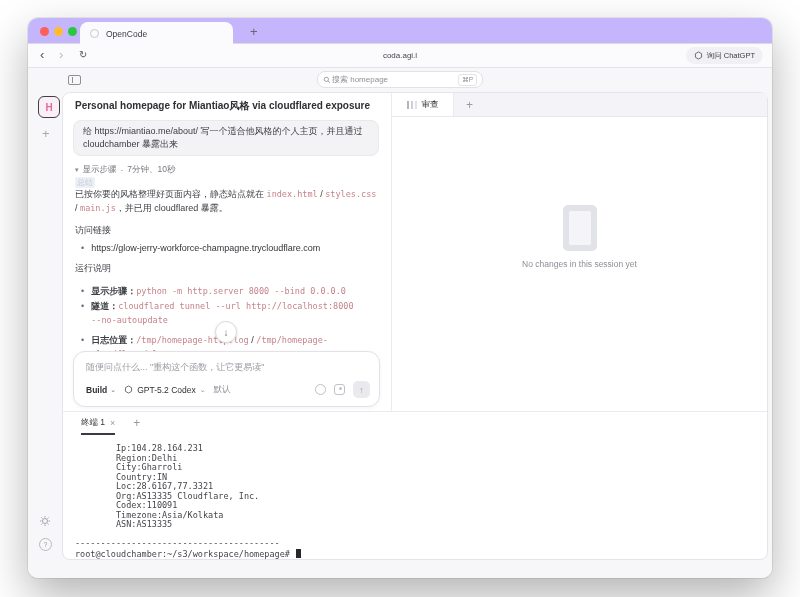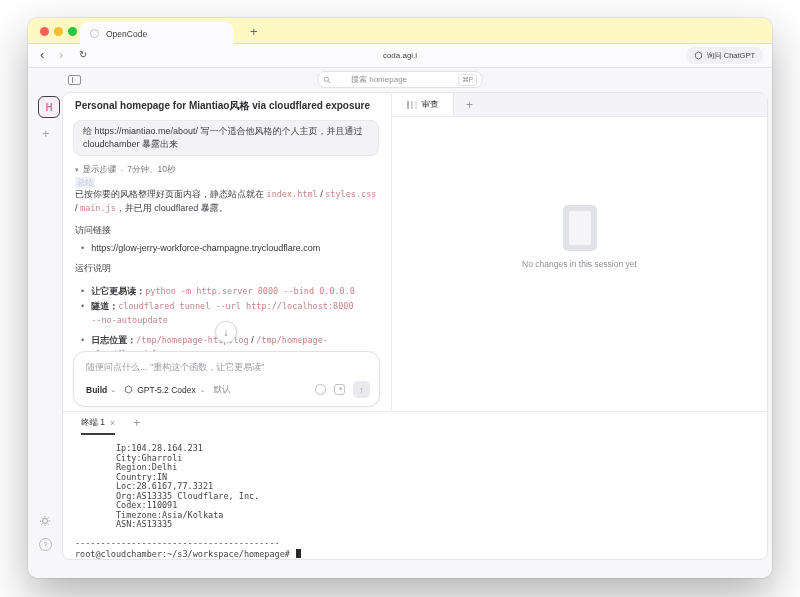--- a/index.html
+++ b/index.html
@@ -1,21 +1,21 @@
 <!DOCTYPE html>
 <html><head>
 <meta charset="utf-8">
 <style>
   html,body{margin:0;padding:0;background:#ffffff;width:800px;height:597px;overflow:hidden;
     font-family:"Liberation Sans","DejaVu Sans",sans-serif;-webkit-font-smoothing:antialiased;}
   *{box-sizing:border-box;}
   .window{position:absolute;left:28px;top:18px;width:744px;height:560px;border-radius:10px;
     background:#f7f7fa;box-shadow:0 18px 45px rgba(0,0,0,.30),0 0 0 1px rgba(0,0,0,.07);}
   
-  .tabstrip{position:absolute;left:0;top:0;right:0;height:26px;background:#fef9c3;
+  .tabstrip{position:absolute;left:0;top:0;right:0;height:26px;background:#c4b5fd;
     border-radius:10px 10px 0 0;border-bottom:1px solid #dcdbe2;}
   .tl{position:absolute;top:9px;width:9px;height:9px;border-radius:50%;}
   .tl.red{left:12px;background:#ff5f57;}
   .tl.yellow{left:26px;background:#febc2e;}
   .tl.green{left:40px;background:#28c840;}
   .tab{position:absolute;left:52px;top:4px;width:153px;height:23px;background:#fbfbfd;
     border-radius:8px 8px 0 0;display:flex;align-items:center;padding-left:10px;z-index:2;}
   .favicon{width:9px;height:9px;border-radius:50%;border:1.5px solid #c6c6cd;}
   .tab-title{margin-left:7px;font-size:8.5px;color:#3b3b41;}
   .newtab{position:absolute;left:222px;top:4px;font-size:13px;color:#66666d;line-height:20px;}
@@ -26,21 +26,21 @@
   .nav-reload{position:absolute;left:51px;top:5px;font-size:10px;color:#55555c;}
   .urltext{position:absolute;left:0;right:0;top:7px;text-align:center;font-size:8px;color:#45454b;}
   .askgpt{position:absolute;right:9px;top:3px;height:17px;border-radius:9px;background:#f1f0f5;
     display:flex;align-items:center;gap:4px;padding:0 8px;font-size:7.5px;color:#3c3c42;}
   
   .app{position:absolute;left:0;top:50px;right:0;height:510px;background:#f7f7fa;border-radius:0 0 10px 10px;}
   .app-toolbar{position:absolute;left:0;top:0;right:0;height:24px;}
   .toggle-icon{position:absolute;left:40px;top:7px;width:13px;height:10px;border:1px solid #8f8f96;border-radius:2px;}
   .toggle-icon::after{content:"";position:absolute;left:3px;top:1px;bottom:1px;width:1px;background:#8f8f96;}
   .searchbox{position:absolute;left:50%;transform:translateX(-50%);top:3px;width:166px;height:17px;
-    background:#fff;border:1px solid #e2e1e7;border-radius:8px;display:flex;align-items:center;padding:0 5px;gap:20px;}
+    background:#fff;border:1px solid #e2e1e7;border-radius:8px;display:flex;align-items:center;padding:0 5px;gap:1px;}
   .search-ph{font-size:8px;color:#8f8f96;flex:1;}
   .kbd{font-size:6.5px;color:#8f8f96;border:1px solid #e4e3e9;border-radius:3px;padding:1px 3px;background:#fff;}
   .cluster{position:absolute;right:9px;top:0;height:24px;display:flex;align-items:center;gap:9px;margin-top:40px;}
   .status{display:flex;align-items:center;gap:3px;font-size:7.5px;color:#5c5c63;}
   .dot{width:4px;height:4px;border-radius:50%;background:#a7acb4;display:inline-block;}
   .share-btn{height:17px;border-radius:9px;background:#fff;border:1px solid #e2e1e7;display:flex;
     align-items:center;padding:0 9px;font-size:8px;color:#cf4d8e;font-weight:500;}
   .layout-icon{position:relative;width:12px;height:10px;border:1px solid #8f8f96;border-radius:2px;}
   .layout-icon.bottom::after{content:"";position:absolute;left:1px;right:1px;bottom:1px;height:3px;background:#b9b9c0;}
   .layout-icon.rightp::after{content:"";position:absolute;right:1px;top:1px;bottom:1px;width:4px;background:#6f6f76;}
@@ -197,21 +197,21 @@
 
         <div class="sec-head" style="top:131px;font-family:Liberation Mono, monospace;">访问链接</div>
         <div class="bullet" style="top:148px;">
           <span class="b-dot">•</span>
           <span class="b-content">https://glow-jerry-workforce-champagne.trycloudflare.com</span>
         </div>
 
         <div class="sec-head" style="top:169px;">运行说明</div>
         <div class="bullet" style="top:191px;">
           <span class="b-dot">•</span>
-          <span class="b-content"><span class="b-label">让它更易读：</span><code>python -m http.server 8000 --bind 0.0.0.0</code></span>
+          <span class="b-content"><span class="b-label">显示步骤：</span><code>python -m http.server 8000 --bind 0.0.0.0</code></span>
         </div>
         <div class="bullet" style="top:206px;">
           <span class="b-dot">•</span>
           <span class="b-content"><span class="b-label">隧道：</span><code>cloudflared tunnel --url http://localhost:8000 --no-autoupdate</code></span>
         </div>
         <div class="bullet" style="top:240px;">
           <span class="b-dot">•</span>
           <span class="b-content"><span class="b-label">日志位置：</span><code>/tmp/homepage-http.log</code><span> / </span><code>/tmp/homepage-cloudflared.log</code></span>
         </div>
 
@@ -261,22 +261,22 @@
       <div class="terminal">
         <div class="term-tabrow">
           <span class="term-tab">
             <span>终端 1</span>
             <span class="term-close">×</span>
           </span>
           <span class="term-plus">+</span>
         </div>
         <div class="term-content">
           <div class="tline">        Ip:104.28.164.231</div>
+          <div class="tline">        Region:Delhi</div>
           <div class="tline">        City:Gharroli</div>
-          <div class="tline">        Region:Delhi</div>
           <div class="tline">        Country:IN</div>
           <div class="tline">        Loc:28.6167,77.3321</div>
           <div class="tline">        Org:AS13335 Cloudflare, Inc.</div>
           <div class="tline">        Codex:110091</div>
           <div class="tline">        Timezone:Asia/Kolkata</div>
           <div class="tline">        ASN:AS13335</div>
           <div class="tline"></div>
           <div class="tline">----------------------------------------</div>
           <div class="tline"><span>root@cloudchamber:~/s3/workspace/homepage# </span><span class="cursor"></span></div>
         </div>

